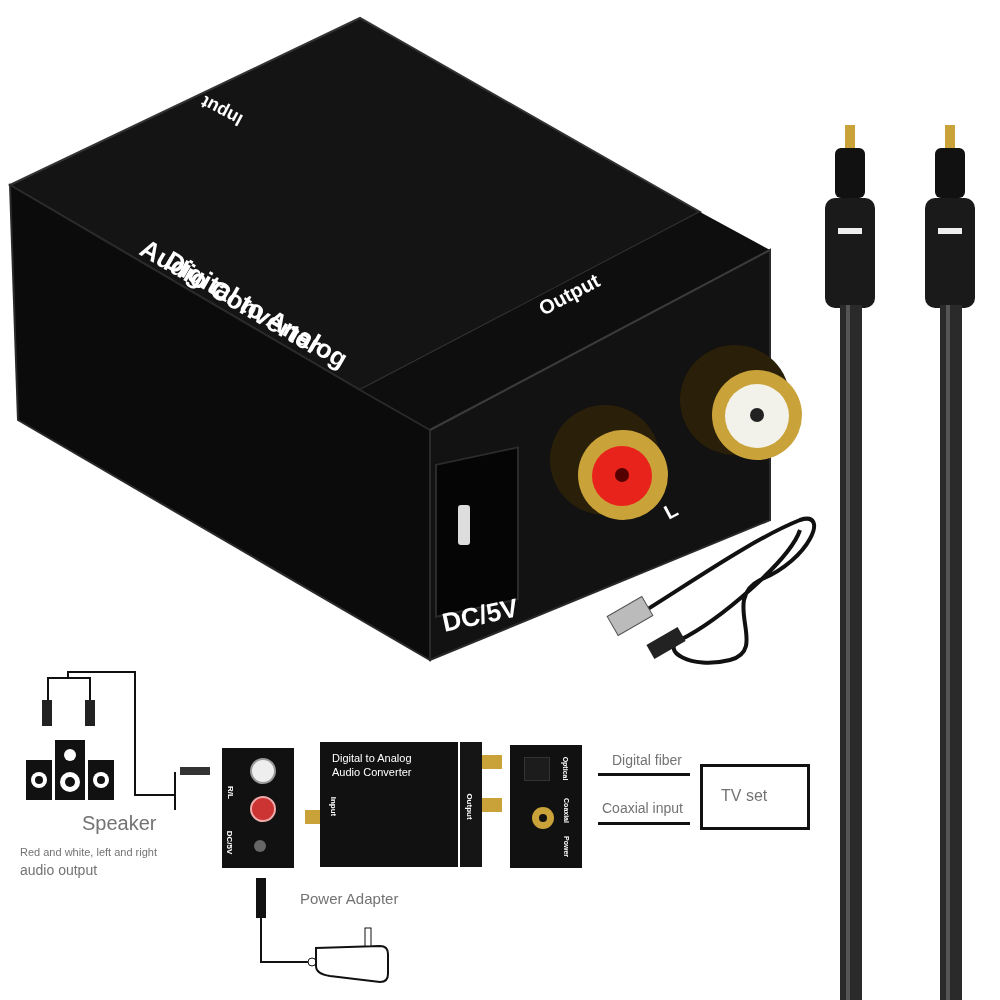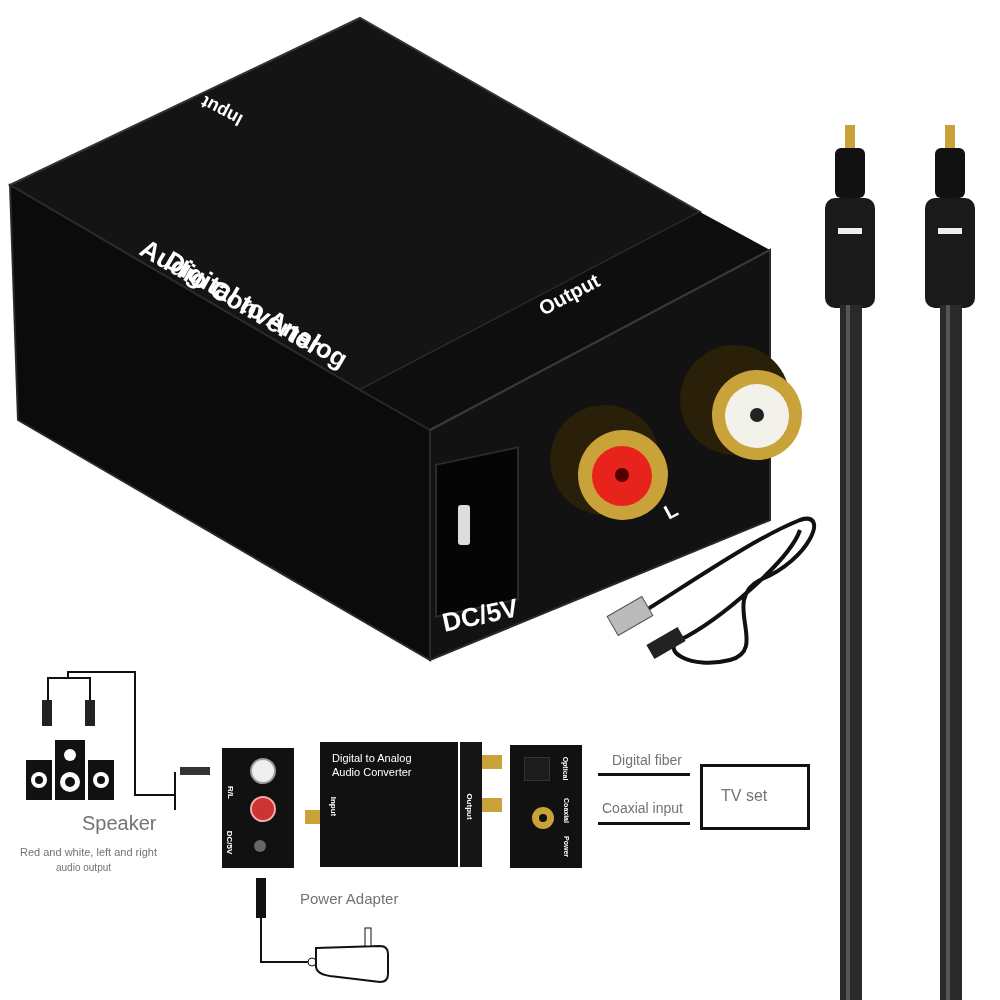--- a/index.html
+++ b/index.html
@@ -83,21 +83,21 @@
   <rect x="88" y="100" width="26" height="40" fill="#111"></rect>
   <circle cx="101" cy="120" r="8" fill="#fff"></circle>
     <circle cx="101" cy="120" r="4" fill="#111"></circle>
   <polyline points="175,112 175,160" fill="none" stroke="#111" stroke-width="2"></polyline>
   <rect x="180" y="107" width="30" height="8" fill="#333"></rect>
   <rect x="180" y="153" width="30" height="8" fill="#333"></rect>
 </svg>
 
 <div class="abs dlbl" style="left:42px;top:812px;font-size:20px;margin-left:40px;">Speaker</div>
 <div class="abs dlbl" style="left:20px;top:846px;font-size:11px;">Red and white, left and right</div>
-<div class="abs dlbl" style="left:20px;top:862px;font-size:10px;margin-left:36px;">audio output</div>
+<div class="abs dlbl" style="left:20px;top:862px;font-size:14px;">audio output</div>
 
 <div class="abs" style="left:222px;top:748px;width:72px;height:120px;background:#111;">
   <div class="abs" style="left:28px;top:10px;width:22px;height:22px;border-radius:50%;background:#eee;border:2px solid #999;"></div>
   <div class="abs" style="left:28px;top:48px;width:22px;height:22px;border-radius:50%;background:#c33;border:2px solid #eaa;"></div>
   <div class="abs" style="left:32px;top:92px;width:12px;height:12px;border-radius:50%;background:#666;"></div>
   <div class="abs lbl" style="left:2px;top:40px;font-size:8px;transform:rotate(90deg);">R/L</div>
   <div class="abs lbl" style="left:-4px;top:90px;font-size:8px;transform:rotate(90deg);">DC/5V</div>
 </div>
 
 <div class="abs" style="left:305px;top:810px;width:16px;height:14px;background:#c9a23a;"></div>

